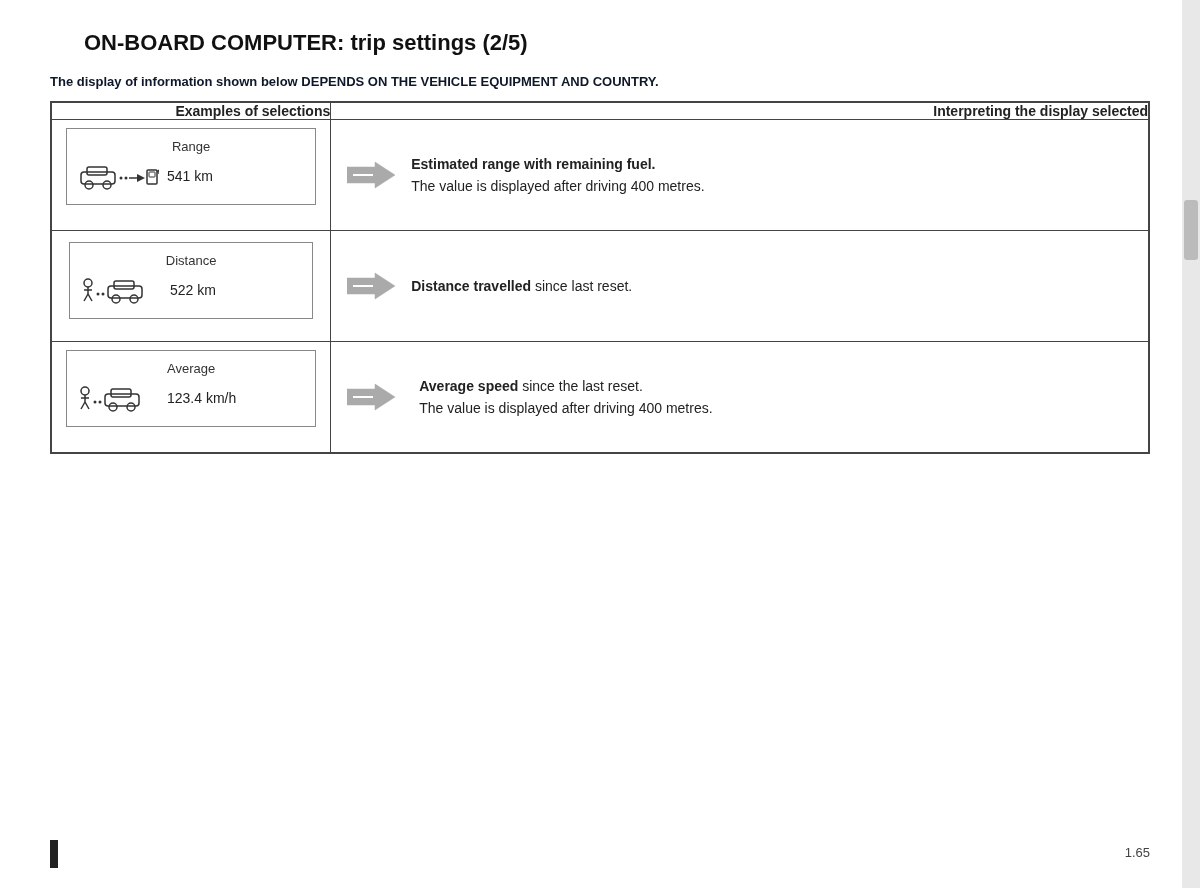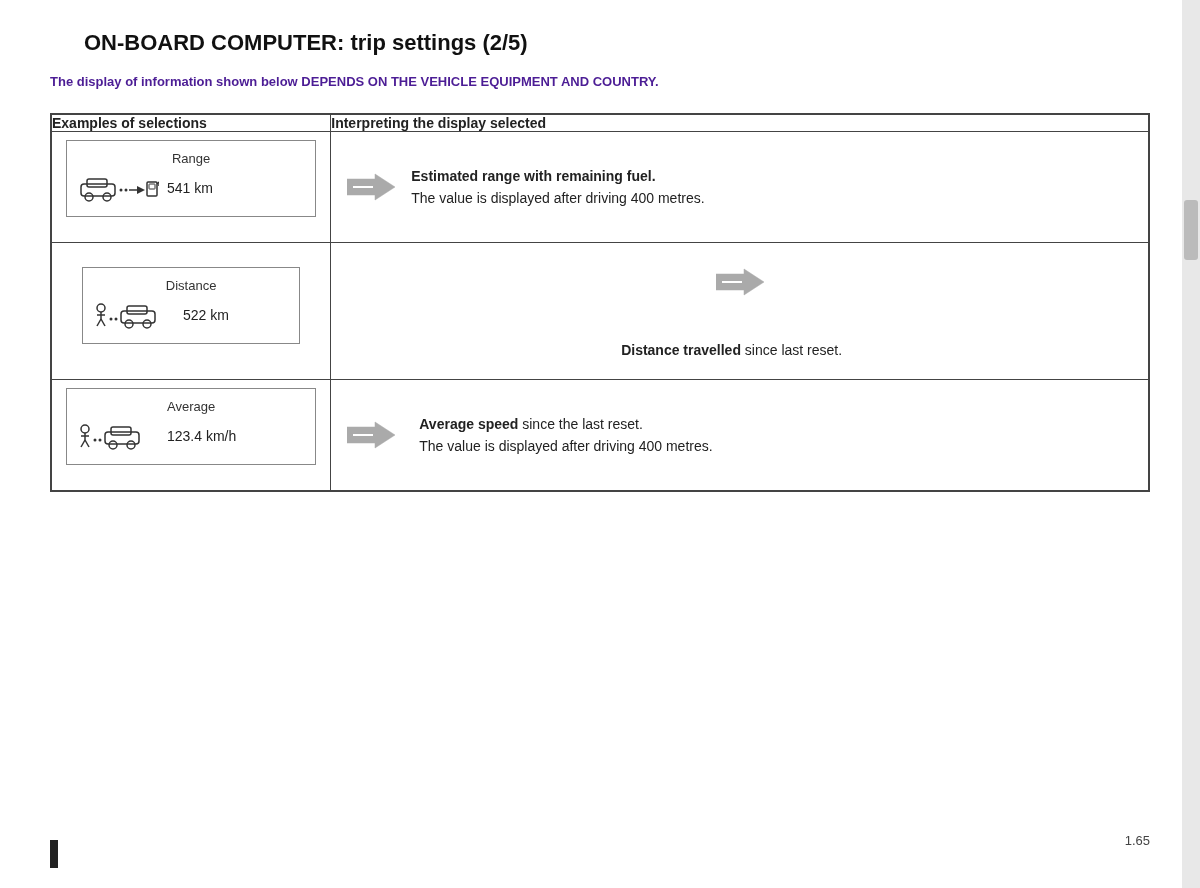--- a/index.html
+++ b/index.html
@@ -22,22 +22,22 @@
       font-size: 22px;
       font-weight: bold;
       margin-bottom: 18px;
       color: #111;
       margin-left: 34px;
     }
 
     .subtitle {
       font-size: 13px;
       font-weight: bold;
-      margin-bottom: 24px;
-      color: #4c1d95;
+      margin-bottom: 12px;
+      color: #0f172a;
     }
 
     .main-table {
       border: 2px solid #444;
       border-collapse: collapse;
       width: 1100px;
     }
 
     .main-table th, .main-table td {
       border: 1px solid #444;
@@ -49,21 +49,21 @@
       width: 280px;
     }
 
     .col-interpreting {
       width: 820px;
     }
 
     .header-cell {
       background: #fff;
       font-weight: bold;
-      text-align: left;
+      text-align: right;
       padding: 14px 12px;
       font-size: 14px;
       border-bottom: 2px solid #444;
     }
 
     .example-box {
       border: 1.5px solid #888;
       margin: 8px 14px;
       padding: 10px 12px 14px 12px;
       background: #fff;
@@ -134,21 +134,21 @@
       top: 200px;
       width: 14px;
       height: 60px;
       background: #bbb;
       border-radius: 3px;
     }
 
     
     .page-number {
       position: absolute;
-      bottom: 40px;
+      bottom: 28px;
       right: 50px;
       font-size: 13px;
       color: #444;
     }
 
     
     .bottom-bar {
       position: absolute;
       bottom: 20px;
       left: 50px;
@@ -214,21 +214,21 @@
             <div class="interpret-text">
               <strong>Estimated range with remaining fuel.</strong>
               <br>
               <span>The value is displayed after driving 400 metres.</span>
             </div>
           </div>
         </td>
       </tr>
 
       <tr>
-        <td class="col-examples" style="padding: 16px;">
+        <td class="col-examples" style="padding: 3px;">
           <div class="example-box">
             <div class="example-label">Distance</div>
             <div class="example-row">
               <div class="example-icon">
                 <svg width="70" height="28" viewBox="0 0 70 28">
 
                   <circle cx="6" cy="7" r="4" fill="none" stroke="#333" stroke-width="1.5"></circle>
                   <line x1="6" y1="11" x2="6" y2="18" stroke="#333" stroke-width="1.5"></line>
                   <line x1="2" y1="14" x2="10" y2="14" stroke="#333" stroke-width="1.5"></line>
                   <line x1="6" y1="18" x2="2" y2="25" stroke="#333" stroke-width="1.5"></line>
@@ -241,21 +241,21 @@
                   <rect x="32" y="5" width="20" height="8" rx="2" fill="none" stroke="#333" stroke-width="1.5"></rect>
                   <circle cx="34" cy="23" r="4" fill="none" stroke="#333" stroke-width="1.5"></circle>
                   <circle cx="52" cy="23" r="4" fill="none" stroke="#333" stroke-width="1.5"></circle>
                 </svg>
               </div>
               <div class="example-value">522 km</div>
             </div>
           </div>
         </td>
         <td class="col-interpreting interpret-td">
-          <div style="display:flex; align-items:center; min-height: 110px; flex-direction: column;">
+          <div style="display:flex; align-items:center; min-height: 110px;">
             <div class="arrow-icon">
               <svg width="48" height="30" viewBox="0 0 48 30">
                 <polygon points="0,7 28,7 28,2 48,15 28,28 28,23 0,23" fill="#aaa" stroke="#aaa" stroke-width="0.5"></polygon>
                 <line x1="6" y1="15" x2="26" y2="15" stroke="white" stroke-width="2"></line>
               </svg>
             </div>
             <div class="interpret-text">
               <strong>Distance travelled</strong><span> since last reset.</span>
             </div>
           </div>

